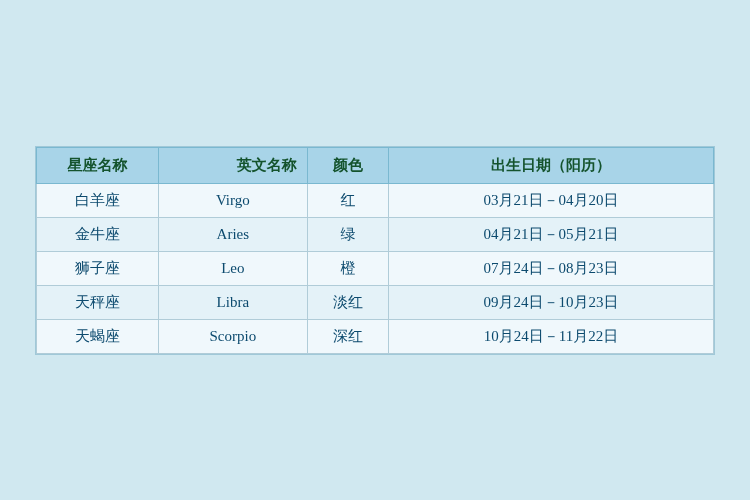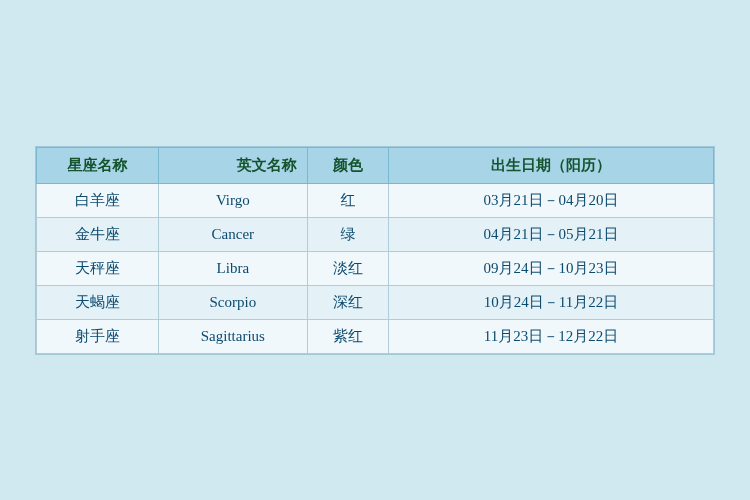--- a/index.html
+++ b/index.html
@@ -78,37 +78,37 @@
     </thead>
     <tbody id="table-body">
     <tr>
           <td>白羊座</td>
           <td>Virgo</td>
           <td>红</td>
           <td>03月21日－04月20日</td>
         </tr>
         <tr>
           <td>金牛座</td>
-          <td>Cancer</td>
+          <td>Aries</td>
           <td>绿</td>
           <td>04月21日－05月21日</td>
+        </tr>
+        <tr>
+          <td>狮子座</td>
+          <td>Leo</td>
+          <td>橙</td>
+          <td>07月24日－08月23日</td>
         </tr>
         <tr>
           <td>天秤座</td>
           <td>Libra</td>
           <td>淡红</td>
           <td>09月24日－10月23日</td>
         </tr>
         <tr>
           <td>天蝎座</td>
           <td>Scorpio</td>
           <td>深红</td>
           <td>10月24日－11月22日</td>
         </tr>
-        <tr>
-          <td>射手座</td>
-          <td>Sagittarius</td>
-          <td>紫红</td>
-          <td>11月23日－12月22日</td>
-        </tr>
       </tbody>
   </table>
 </div>
 
 </body></html>

